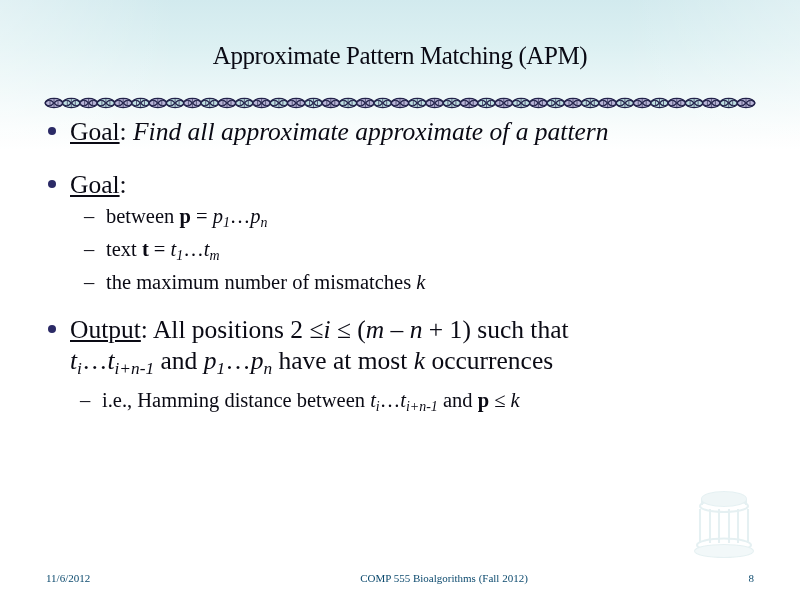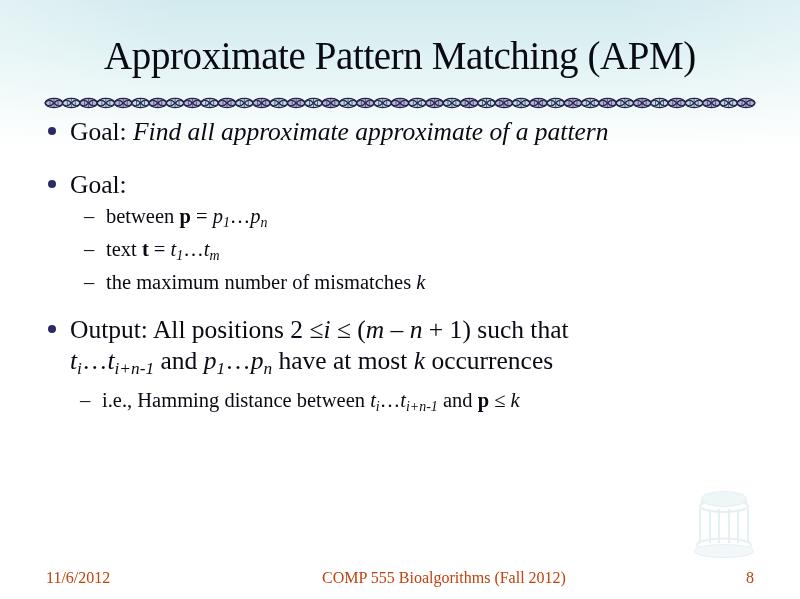--- a/index.html
+++ b/index.html
@@ -41,21 +41,21 @@
         rgba(255,255,255,0.0) 78%,
         rgba(255,255,255,0.30) 100%);
   }
 
   .title {
     position: absolute;
     left: 0;
     top: 33px;
     width: 800px;
     text-align: center;
-    font-size: 39px;
+    font-size: 25px;
     line-height: 46px;
     font-weight: 400;
     letter-spacing: -0.4px;
     color: #0a0a14;
     white-space: nowrap;
   }
 
   .helix {
     position: absolute;
     left: 44px;
@@ -84,20 +84,21 @@
     height: 8px;
     border-radius: 50%;
     background: #2b2a66;
   }
   .l1 {
     font-size: 25.5px;
     line-height: 31px;
     color: #0a0a14;
   }
   .l1 .lead {
+    text-decoration: underline;
     font-style: normal;
   }
   .l1 .ital { font-style: italic; }
 
   .sub-list {
     margin-top: 3px;
     margin-bottom: 2px;
   }
   .sub-row {
     position: relative;
@@ -135,23 +136,23 @@
     height: 74px;
     opacity: 0.9;
   }
 
   .footer {
     position: absolute;
     left: 0;
     top: 566px;
     width: 800px;
     height: 24px;
-    font-size: 16px;
+    font-size: 11px;
     line-height: 24px;
-    color: #c2410c;
+    color: #0c4a6e;
   }
   .footer .fl { position: absolute; left: 46px; }
   .footer .fc { position: absolute; left: 0; width: 800px; text-align: center; margin-left: 44px; }
   .footer .fr { position: absolute; right: 46px; }
 </style>
 </head>
 <body>
 
 <div class="slide">
 

